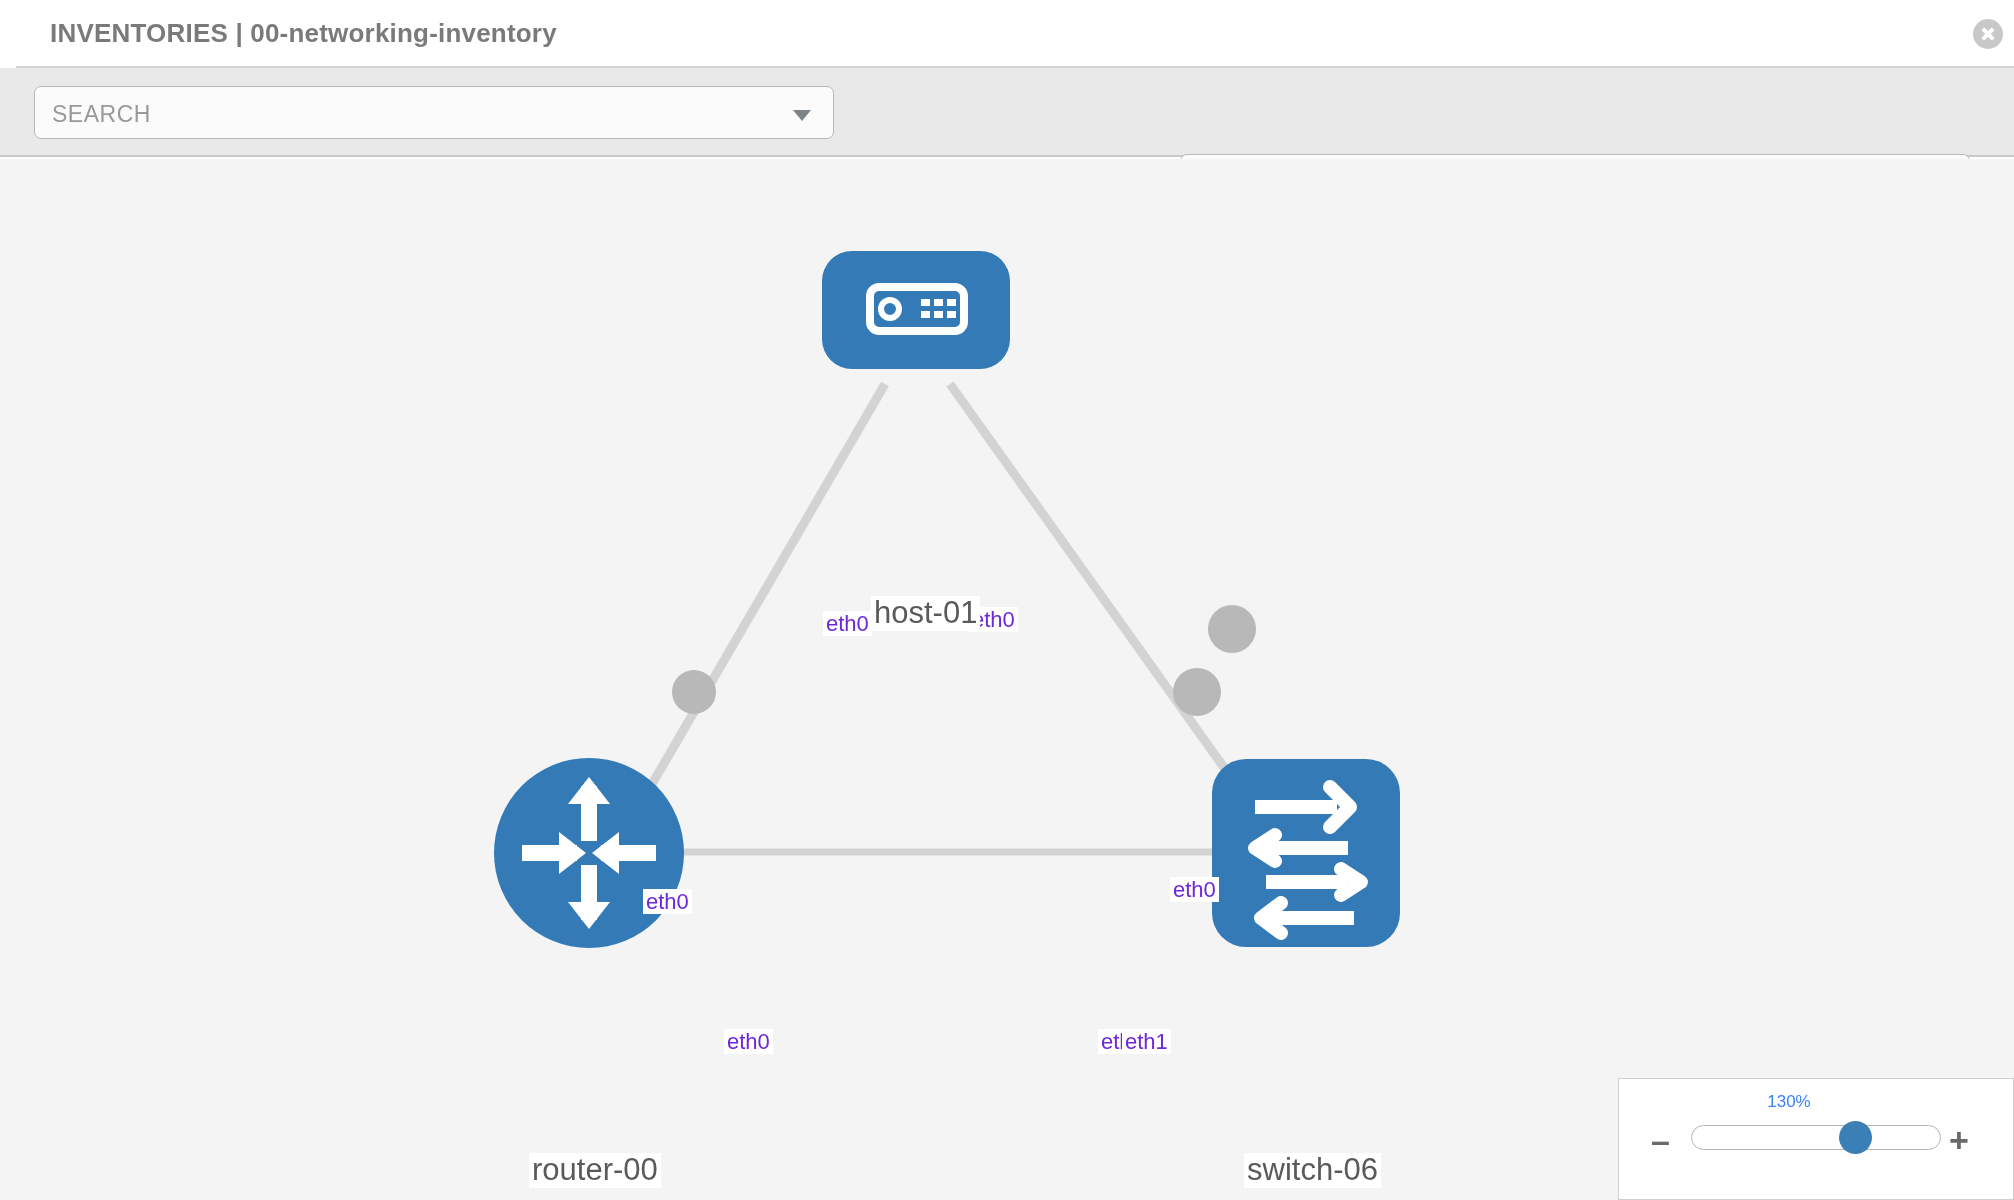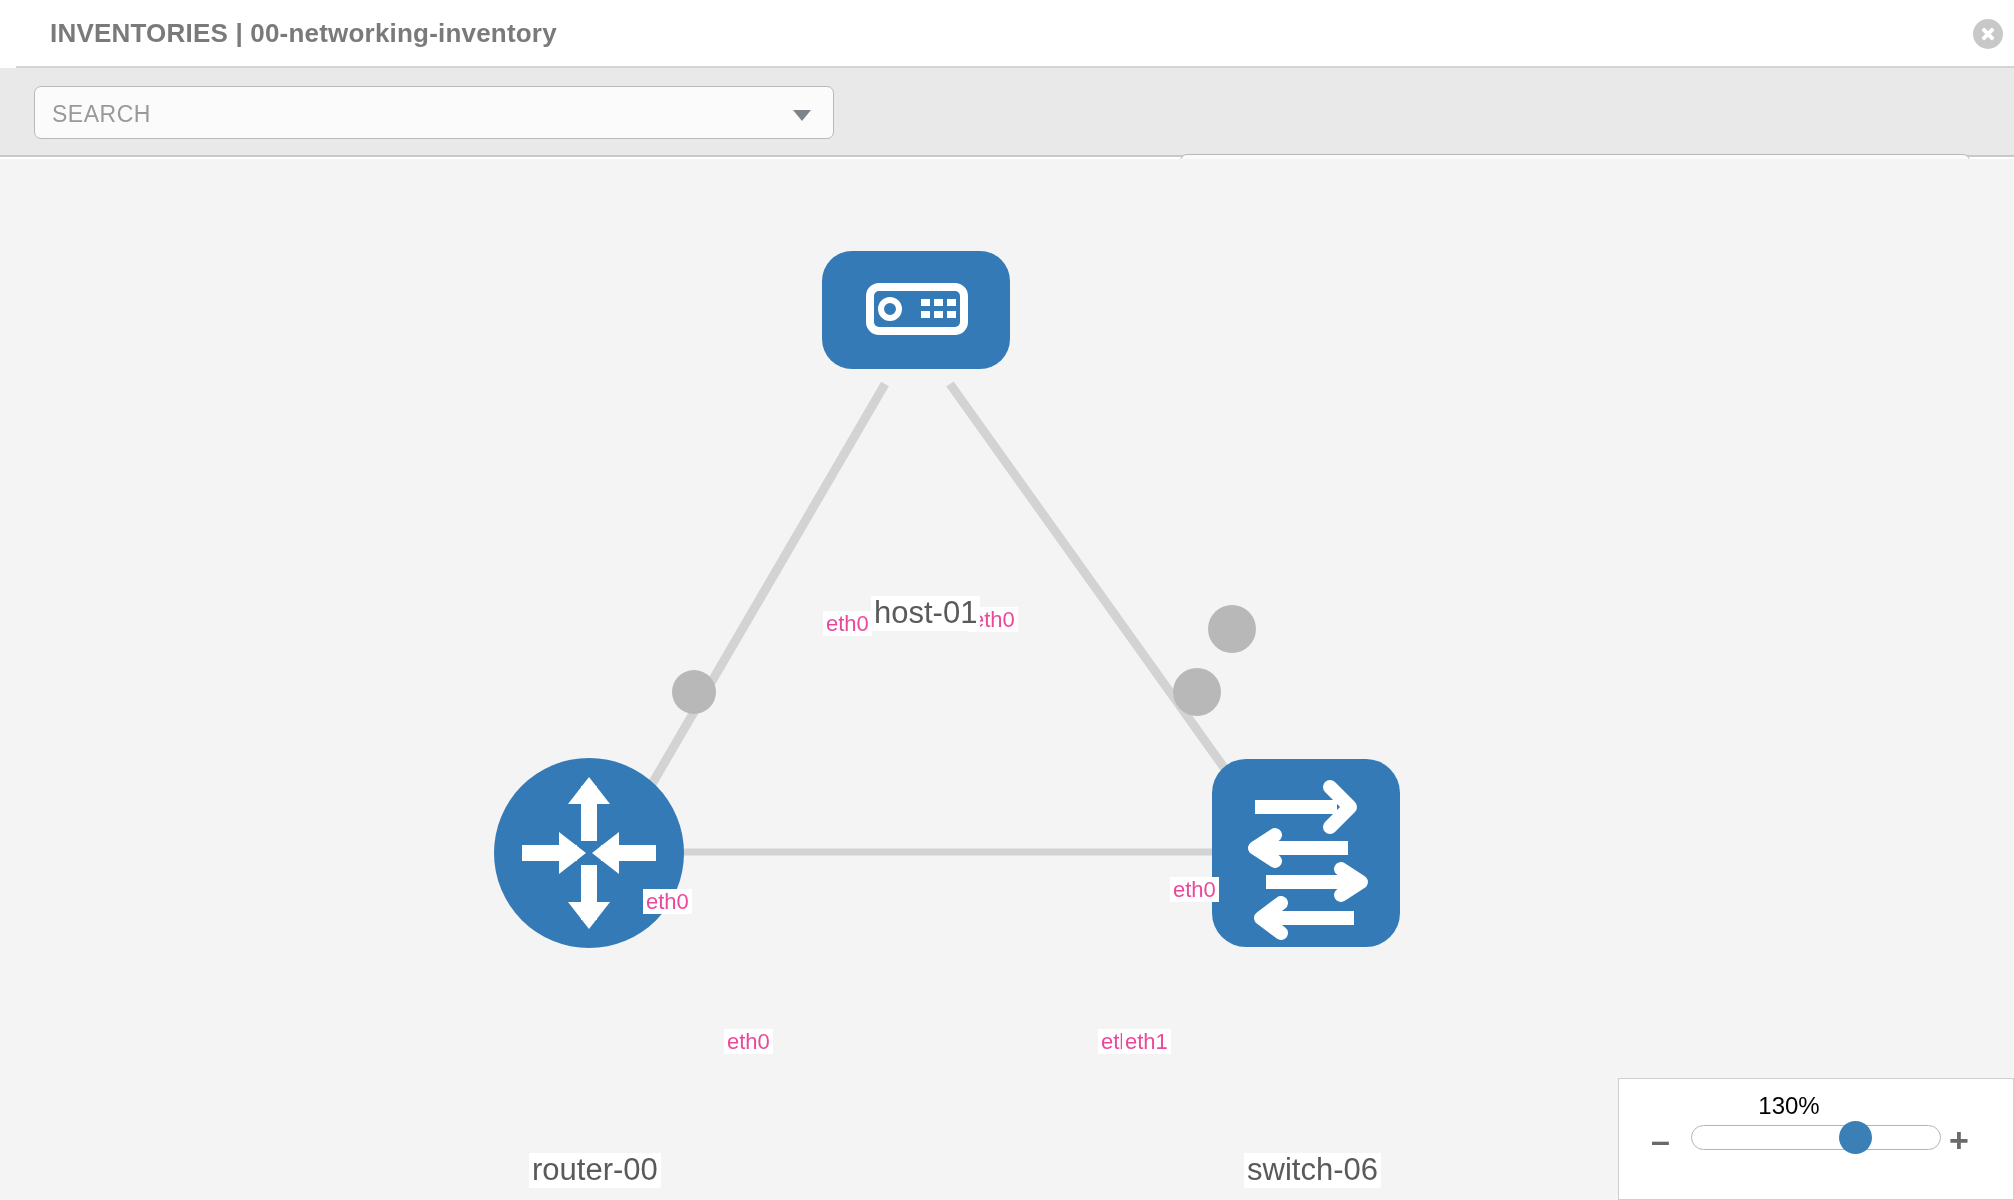--- a/index.html
+++ b/index.html
@@ -154,39 +154,39 @@
 
   
   .node-label {
     position: absolute;
     background: #ffffff;
     color: #5a5a5a;
     white-space: nowrap;
     line-height: 1.05;
   }
   .name-label { font-size: 31px; padding: 1px 3px; }
-  .iface-label { font-size: 22px; padding: 1px 3px; color: #ec4899; }
+  .iface-label { font-size: 22px; padding: 1px 3px; color: #6d28d9; }
 
   
   .zoom-panel {
     position: absolute;
     left: 1618px;
     top: 1078px;
     width: 396px;
     height: 122px;
     background: #ffffff;
     border: 1px solid #cfcfcf;
   }
   .zoom-value {
     position: absolute;
     left: 0; top: 13px;
     width: 340px;
     text-align: center;
-    font-size: 24px;
-    color: #000000;
+    font-size: 17px;
+    color: #3b82f6;
   }
   .zoom-minus, .zoom-plus {
     position: absolute;
     top: 47px;
     cursor: pointer;
     color: #6a6a6a;
     font-size: 34px;
     line-height: 28px;
     font-weight: bold;
     user-select: none;

